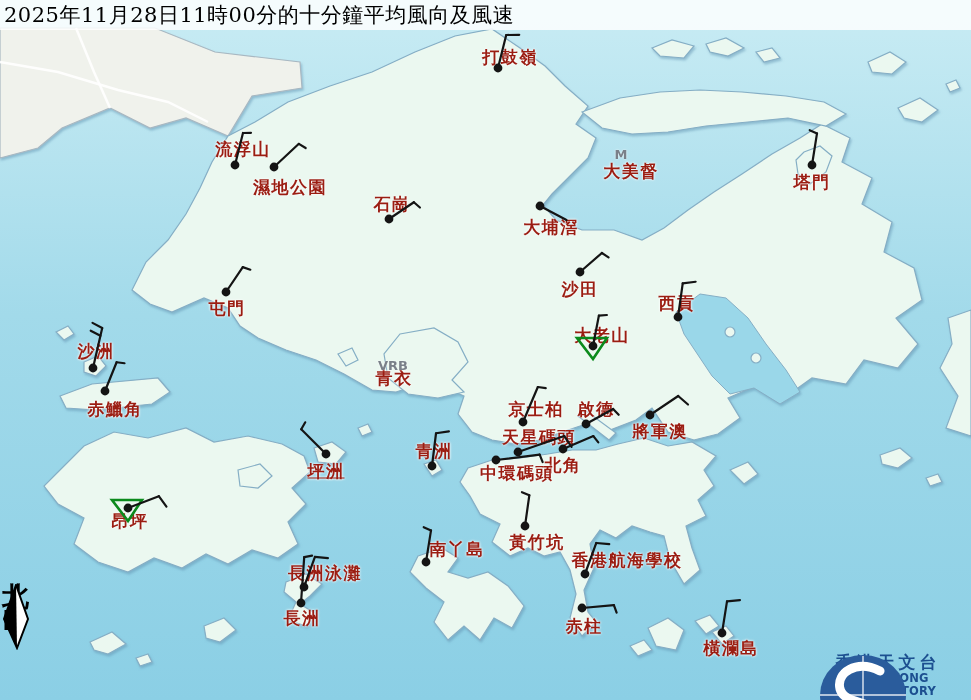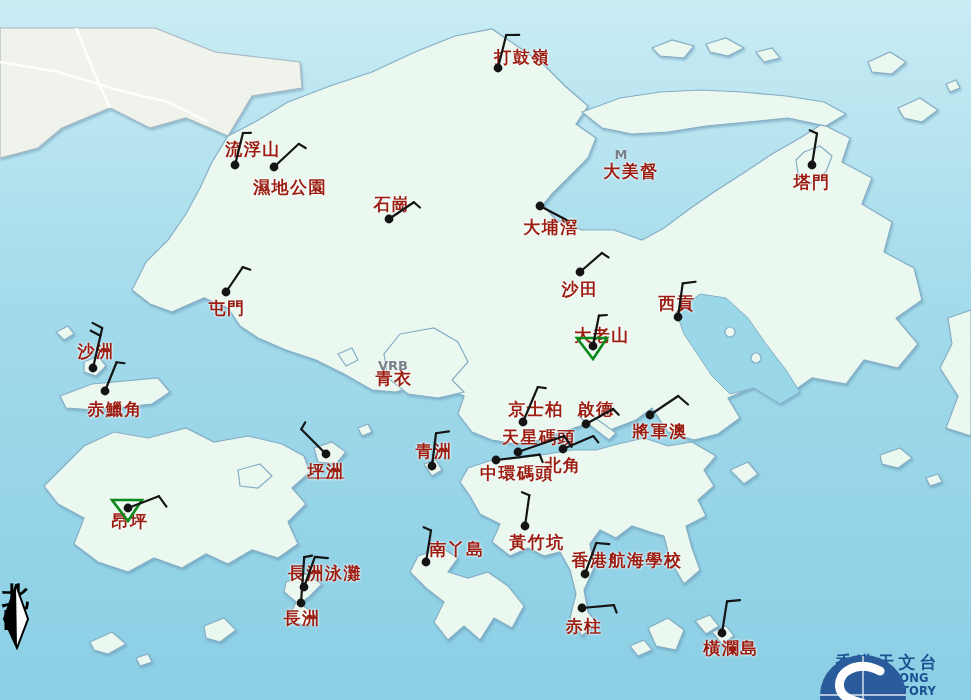--- a/index.html
+++ b/index.html
@@ -106,22 +106,22 @@
       <path class="land" d="M 706,44 L 726,38 L 744,48 L 728,56 L 710,52 Z"></path>
       <path class="land" d="M 756,52 L 772,48 L 780,58 L 764,62 Z"></path>
       <path class="land" d="M 868,62 L 890,52 L 906,62 L 892,74 L 872,72 Z"></path>
       <path class="land" d="M 898,108 L 920,98 L 938,110 L 922,122 L 904,118 Z"></path>
       <path class="land" d="M 946,84 L 956,80 L 960,88 L 950,92 Z"></path>
       <path class="land" d="M 948,318 L 971,310 L 971,436 L 946,428 L 958,396 L 940,368 L 952,344 Z"></path>
     </g>
   </svg>
 
   <div id="labels">
-      <div class="station-label" style="left: 522px; top: 57px;">打鼓嶺</div>
-      <div class="station-label" style="left: 253px; top: 149px;">流浮山</div>
+      <div class="station-label" style="left: 510px; top: 57px;">打鼓嶺</div>
+      <div class="station-label" style="left: 243px; top: 149px;">流浮山</div>
       <div class="station-label" style="left: 290px; top: 187px;">濕地公園</div>
       <div class="station-label" style="left: 392px; top: 204px;">石崗</div>
       <div class="station-label" style="left: 551px; top: 227px;">大埔滘</div>
       <div class="station-label" style="left: 631px; top: 171px;">大美督</div>
       <div class="station-code" style="left: 621px; top: 154px;">M</div>
       <div class="station-label" style="left: 812px; top: 182px;">塔門</div>
       <div class="station-label" style="left: 580px; top: 289px;">沙田</div>
       <div class="station-label" style="left: 677px; top: 303px;">西貢</div>
       <div class="station-label" style="left: 602px; top: 335px;">大老山</div>
       <div class="station-label" style="left: 227px; top: 308px;">屯門</div>
@@ -285,20 +285,23 @@
         <line x1="613.8782303389359" y1="605.2110162320749" x2="616.6143914855412" y2="612.7285571983622" stroke="#141414" stroke-width="2.2" stroke-linecap="round"></line>
       </g>
       <circle cx="582" cy="608" r="4.4" fill="#141414"></circle>
       <g>
         <line x1="722" y1="633" x2="727.0059028812874" y2="601.3939731009556" stroke="#141414" stroke-width="2.2" stroke-linecap="round"></line>
         <line x1="727.0059028812874" y1="601.3939731009556" x2="739.9346875210749" y2="600.035103078476" stroke="#141414" stroke-width="2.2" stroke-linecap="round"></line>
       </g>
       <circle cx="722" cy="633" r="4.4" fill="#141414"></circle>
     </svg>
 
+  <div class="titlebar">
+    <span>2025年11月28日11時00分的十分鐘平均風向及風速</span>
+  </div>
 
   <div class="north">
     <span class="hanzi">北</span>
     <span class="nletter">N</span>
     <svg width="40" height="66" viewBox="0 0 40 66">
       <polygon points="14,1 26,35 15,64 2,35" fill="#ffffff" stroke="#000" stroke-width="2"></polygon>
       <polygon points="14,1 2,35 15,64" fill="#000"></polygon>
     </svg>
   </div>
 

